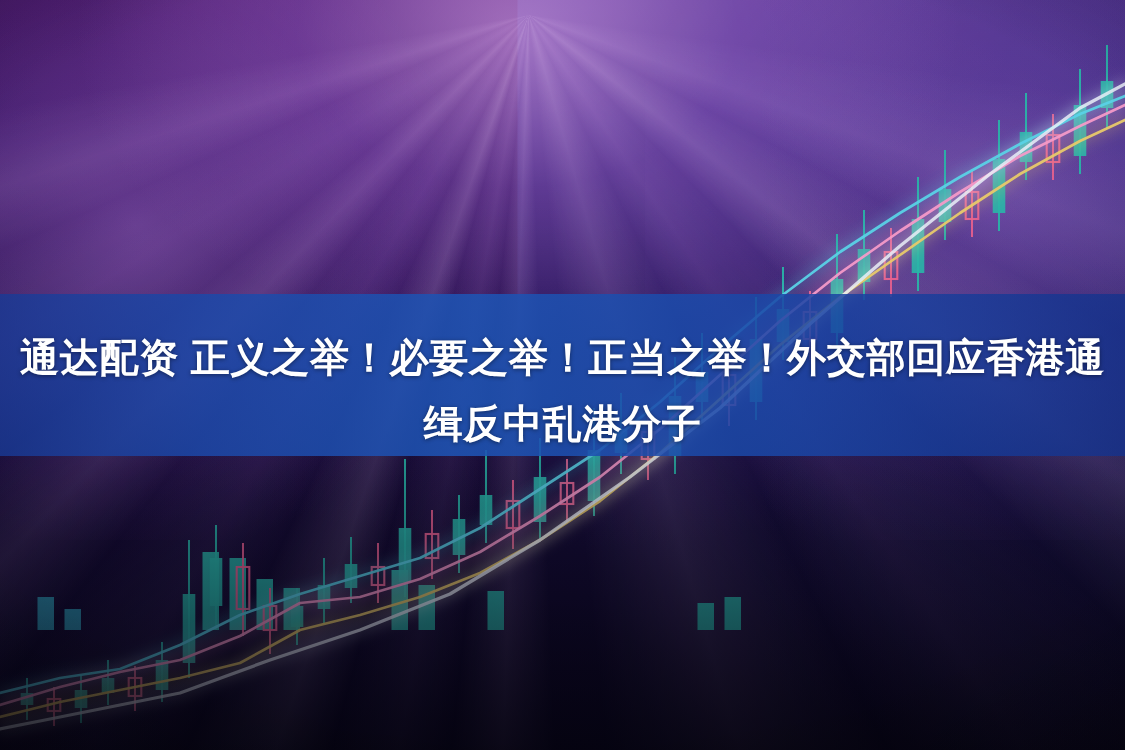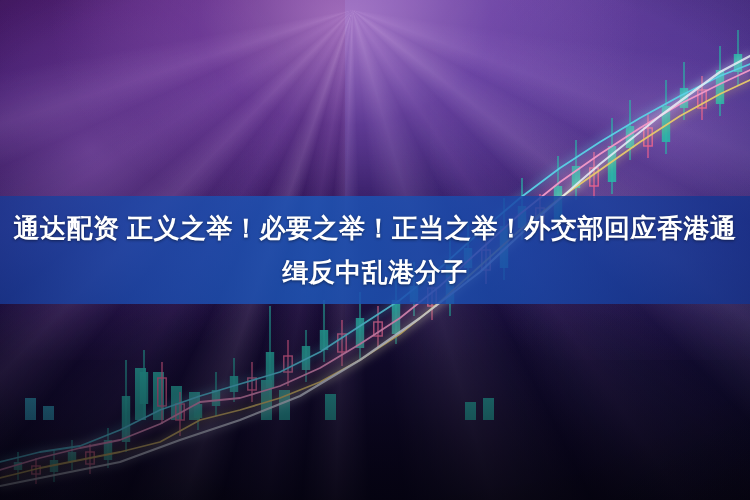--- a/index.html
+++ b/index.html
@@ -90,21 +90,21 @@
     left: 0; right: 0;
     top: 196px;
     height: 108px;
     background: linear-gradient(90deg,
         rgba(24,58,150,0.80) 0%,
         rgba(28,72,168,0.86) 18%,
         rgba(30,84,180,0.88) 42%,
         rgba(26,70,166,0.86) 70%,
         rgba(20,50,140,0.80) 100%);
     display: flex;
-    align-items: center;
+    align-items: flex-end;
     justify-content: center;
   }
   .headline-text {
     width: 730px;
     text-align: center;
     color: #ffffff;
     font-size: 26px;
     line-height: 44px;
     font-weight: 700;
     letter-spacing: 0.5px;

